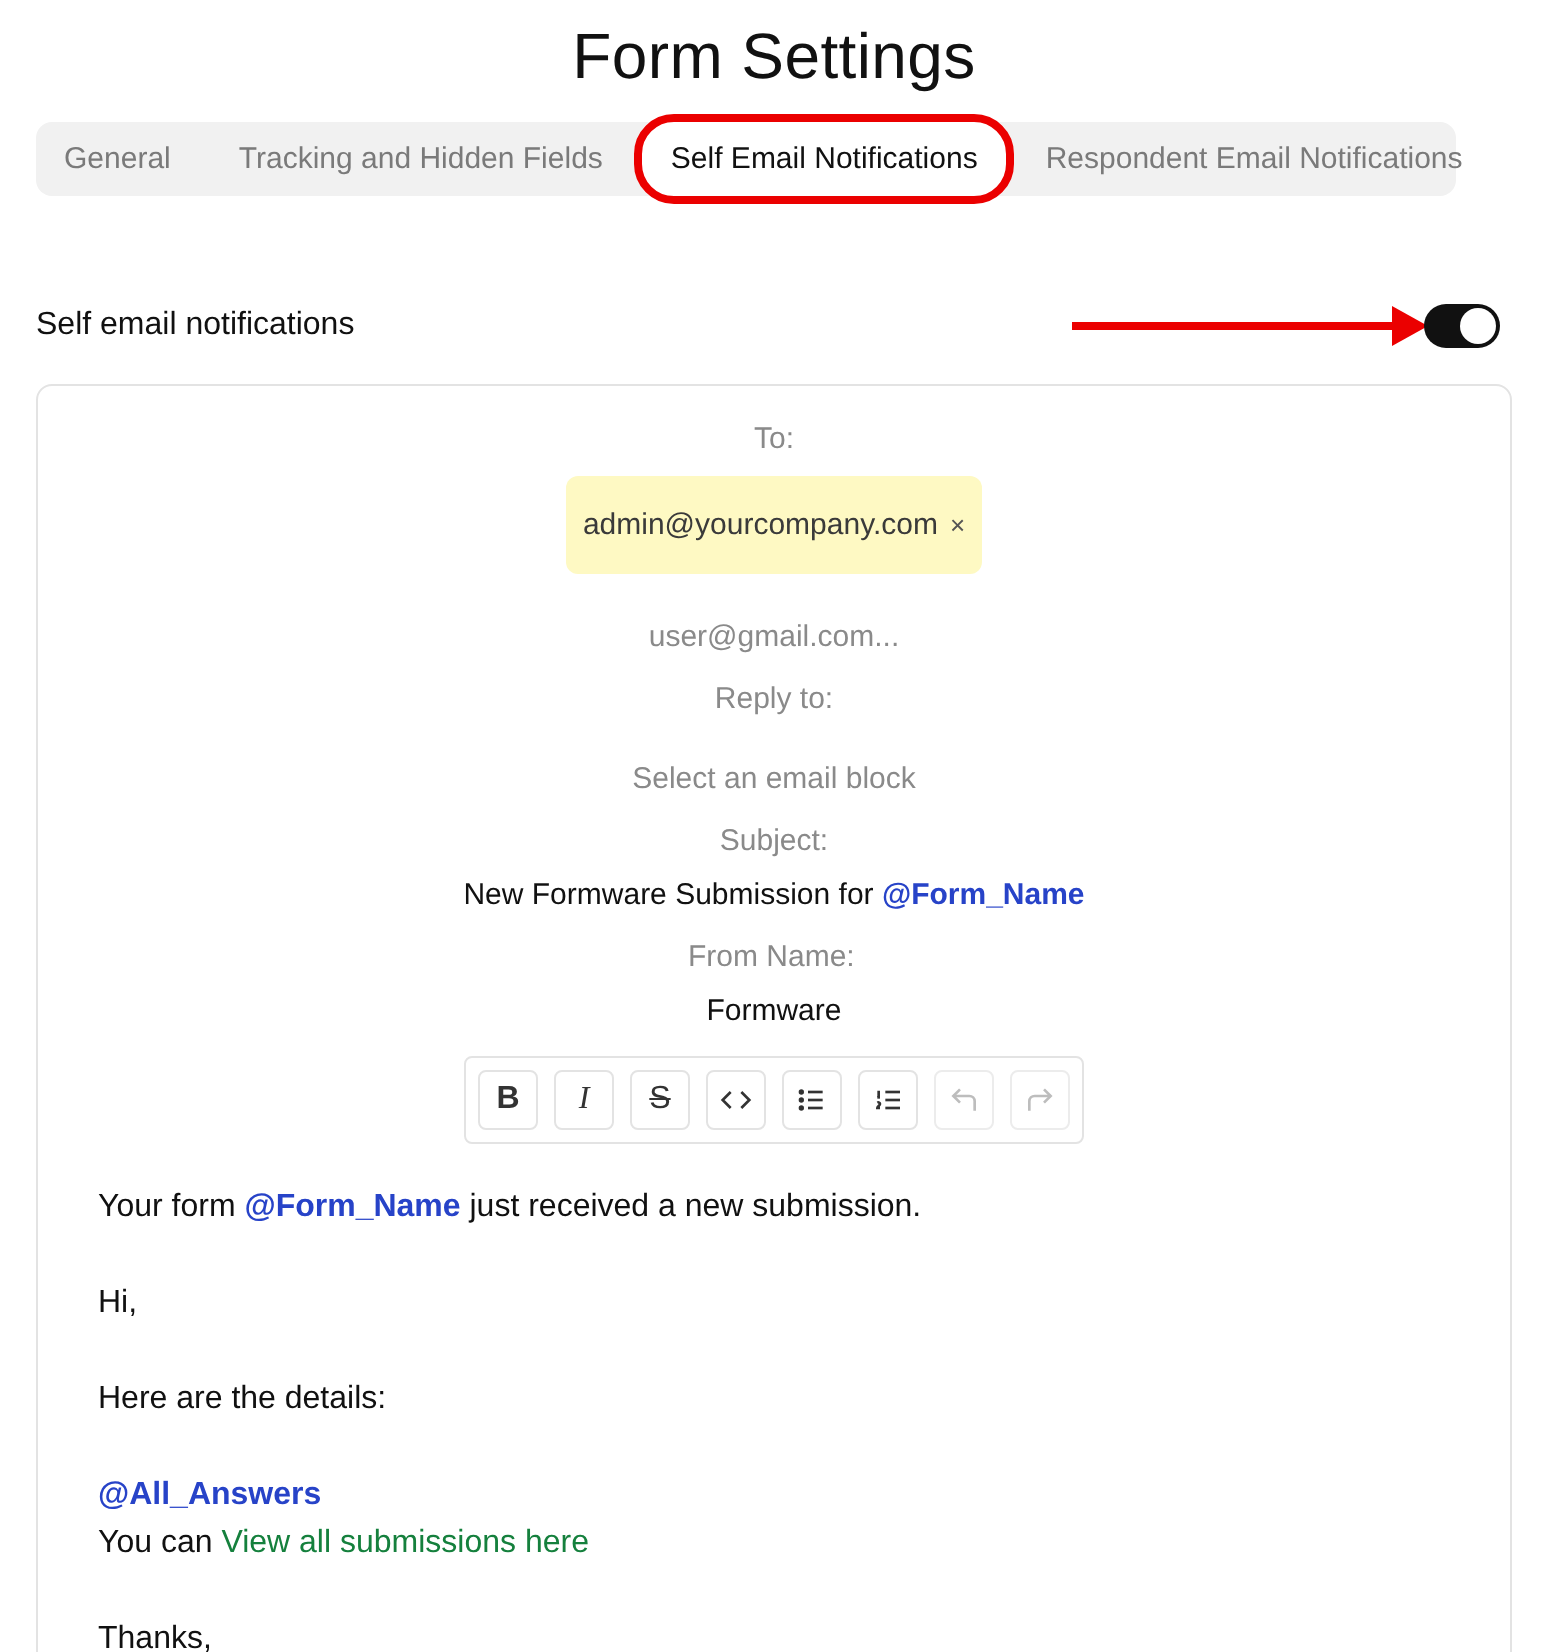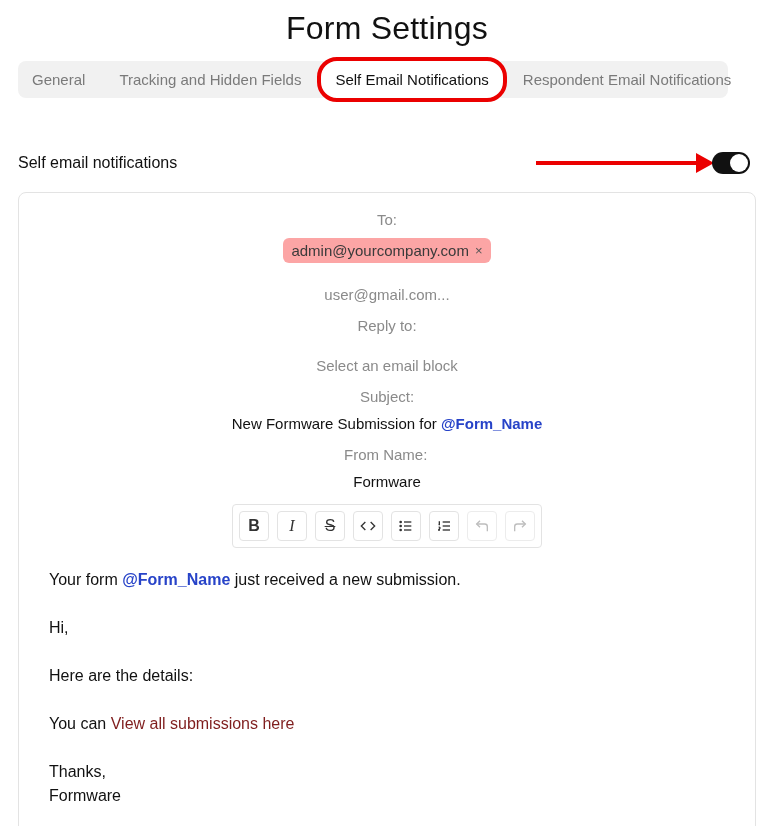--- a/index.html
+++ b/index.html
@@ -117,23 +117,23 @@
     margin-bottom: 14px;
     flex-direction: column;
   }
   .row .label {
     color: #8a8a8a;
     width: 86px;
     flex-shrink: 0;
   }
   .row .label.narrow { width: auto; margin-right: 0; }
   .chip {
-    background: #fca5a5;
+    background: #fef9c3;
     border-radius: 6px;
-    padding: 4px 8px;
+    padding: 16px 8px;
     display: inline-flex;
     align-items: center;
     gap: 6px;
     color: #3a3a3a;
   }
   .chip .x {
     color: #555;
     font-size: 13px;
     cursor: pointer;
   }
@@ -166,21 +166,21 @@
   }
   .tbtn svg { width: 16px; height: 16px; }
   .tbtn.disabled { color: #bdbdbd; border-color: #ececec; }
   .body-content {
     font-size: 16px;
     line-height: 1.5;
     padding: 0 12px;
   }
   .body-content p { margin: 0 0 24px 0; }
   .body-content p.tight { margin-bottom: 0; }
-  .link { color: #7f1d1d; text-decoration: none; cursor: pointer; }
+  .link { color: #15803d; text-decoration: none; cursor: pointer; }
   .submit-row {
     display: flex;
     justify-content: flex-end;
     margin-top: 34px;
     padding-right: 6px;
   }
   .submit-btn {
     background: #111;
     color: #ec4899;
     border-radius: 6px;
@@ -293,20 +293,21 @@
           </svg>
       </div>
     </div>
 
     <div class="body-content">
       <p>
         <span>Your form </span><span class="var">@Form_Name</span><span> just received a new submission.</span>
       </p>
       <p>Hi,</p>
       <p>Here are the details:</p>
+      <p class="tight"><span class="var">@All_Answers</span></p>
       <p>
         <span>You can </span><span class="link">View all submissions here</span>
       </p>
       <p class="tight">Thanks,</p>
       <p class="tight">Formware</p>
     </div>
   </div>
 
   <div class="submit-row">
     <button class="submit-btn">Submit</button>

